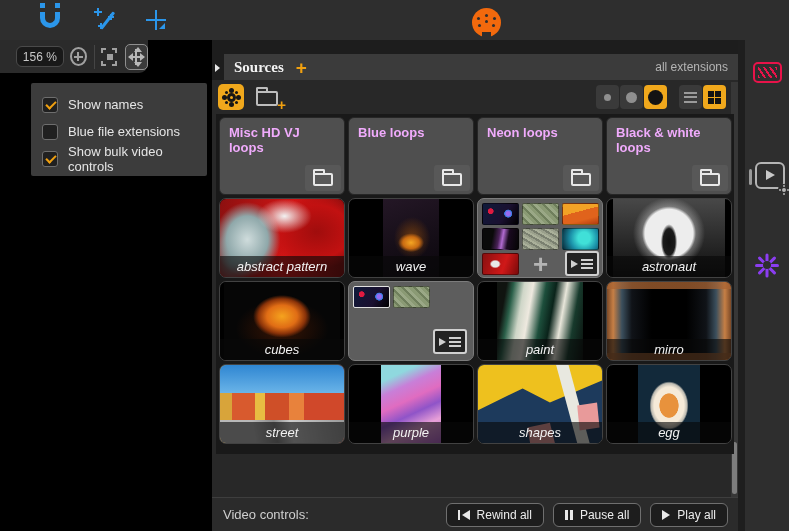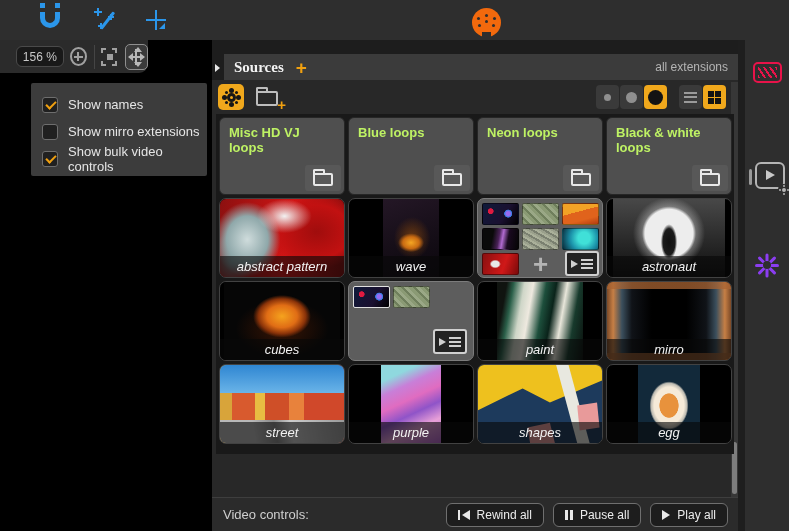--- a/index.html
+++ b/index.html
@@ -101,21 +101,21 @@
   .grid-glyph span { background:#131313; }
 
   
   #scroll-track { position:absolute; right:0; top:42px; width:7px; height:415px; background:#373737; }
   #scroll-thumb { position:absolute; right:1px; top:360px; width:5px; height:52px; background:#7d7d7d; border-radius:3px; }
 
   
   #clip-grid { position:absolute; left:4px; top:74px; width:518px; height:340px; background:#191919; padding:3px;
     display:grid; grid-template-columns:repeat(4,126px); grid-template-rows:78px 80px 80px 80px; gap:3px; }
   .ftile { position:relative; background:#4f4f4f; border:1px solid #262626; border-radius:6px; padding:7px 9px; overflow:hidden; }
-  .fname { color:#bef264; font-size:13px; font-weight:700; line-height:1.18; }
+  .fname { color:#f0abfc; font-size:13px; font-weight:700; line-height:1.18; }
   .fbadge { position:absolute; right:3px; bottom:3px; width:36px; height:26px; background:#585858; border-radius:3px;
     display:flex; align-items:center; justify-content:center; }
   .fbadge .folder-glyph { width:20px; height:13px; margin-top:2px; border-color:#e8e8e8; }
   .fbadge .folder-glyph::before { border-color:#e8e8e8; }
 
   .ctile { position:relative; background:#000; border:1px solid #424242; border-radius:7px; overflow:hidden; }
   .art { position:absolute; top:0; bottom:0; }
   .art.full { left:0; right:0; }
   .art.centered { left:50%; transform:translateX(-50%); }
   .clabel { position:absolute; left:0; right:0; bottom:0; height:21px; background:rgba(8,8,8,0.62);
@@ -266,21 +266,21 @@
       </span>
     </div>
 
     <div id="options-popup">
       <div class="opt-row">
         <span class="cb checked"></span>
         <span class="opt-label">Show names</span>
       </div>
       <div class="opt-row">
         <span class="cb"></span>
-        <span class="opt-label">Show mirro extensions</span>
+        <span class="opt-label">Blue file extensions</span>
       </div>
       <div class="opt-row">
         <span class="cb checked"></span>
         <span class="opt-label">Show bulk video controls</span>
       </div>
     </div>
   </div>
 
   <div id="main-panel">
     <div id="header-gap"></div>

